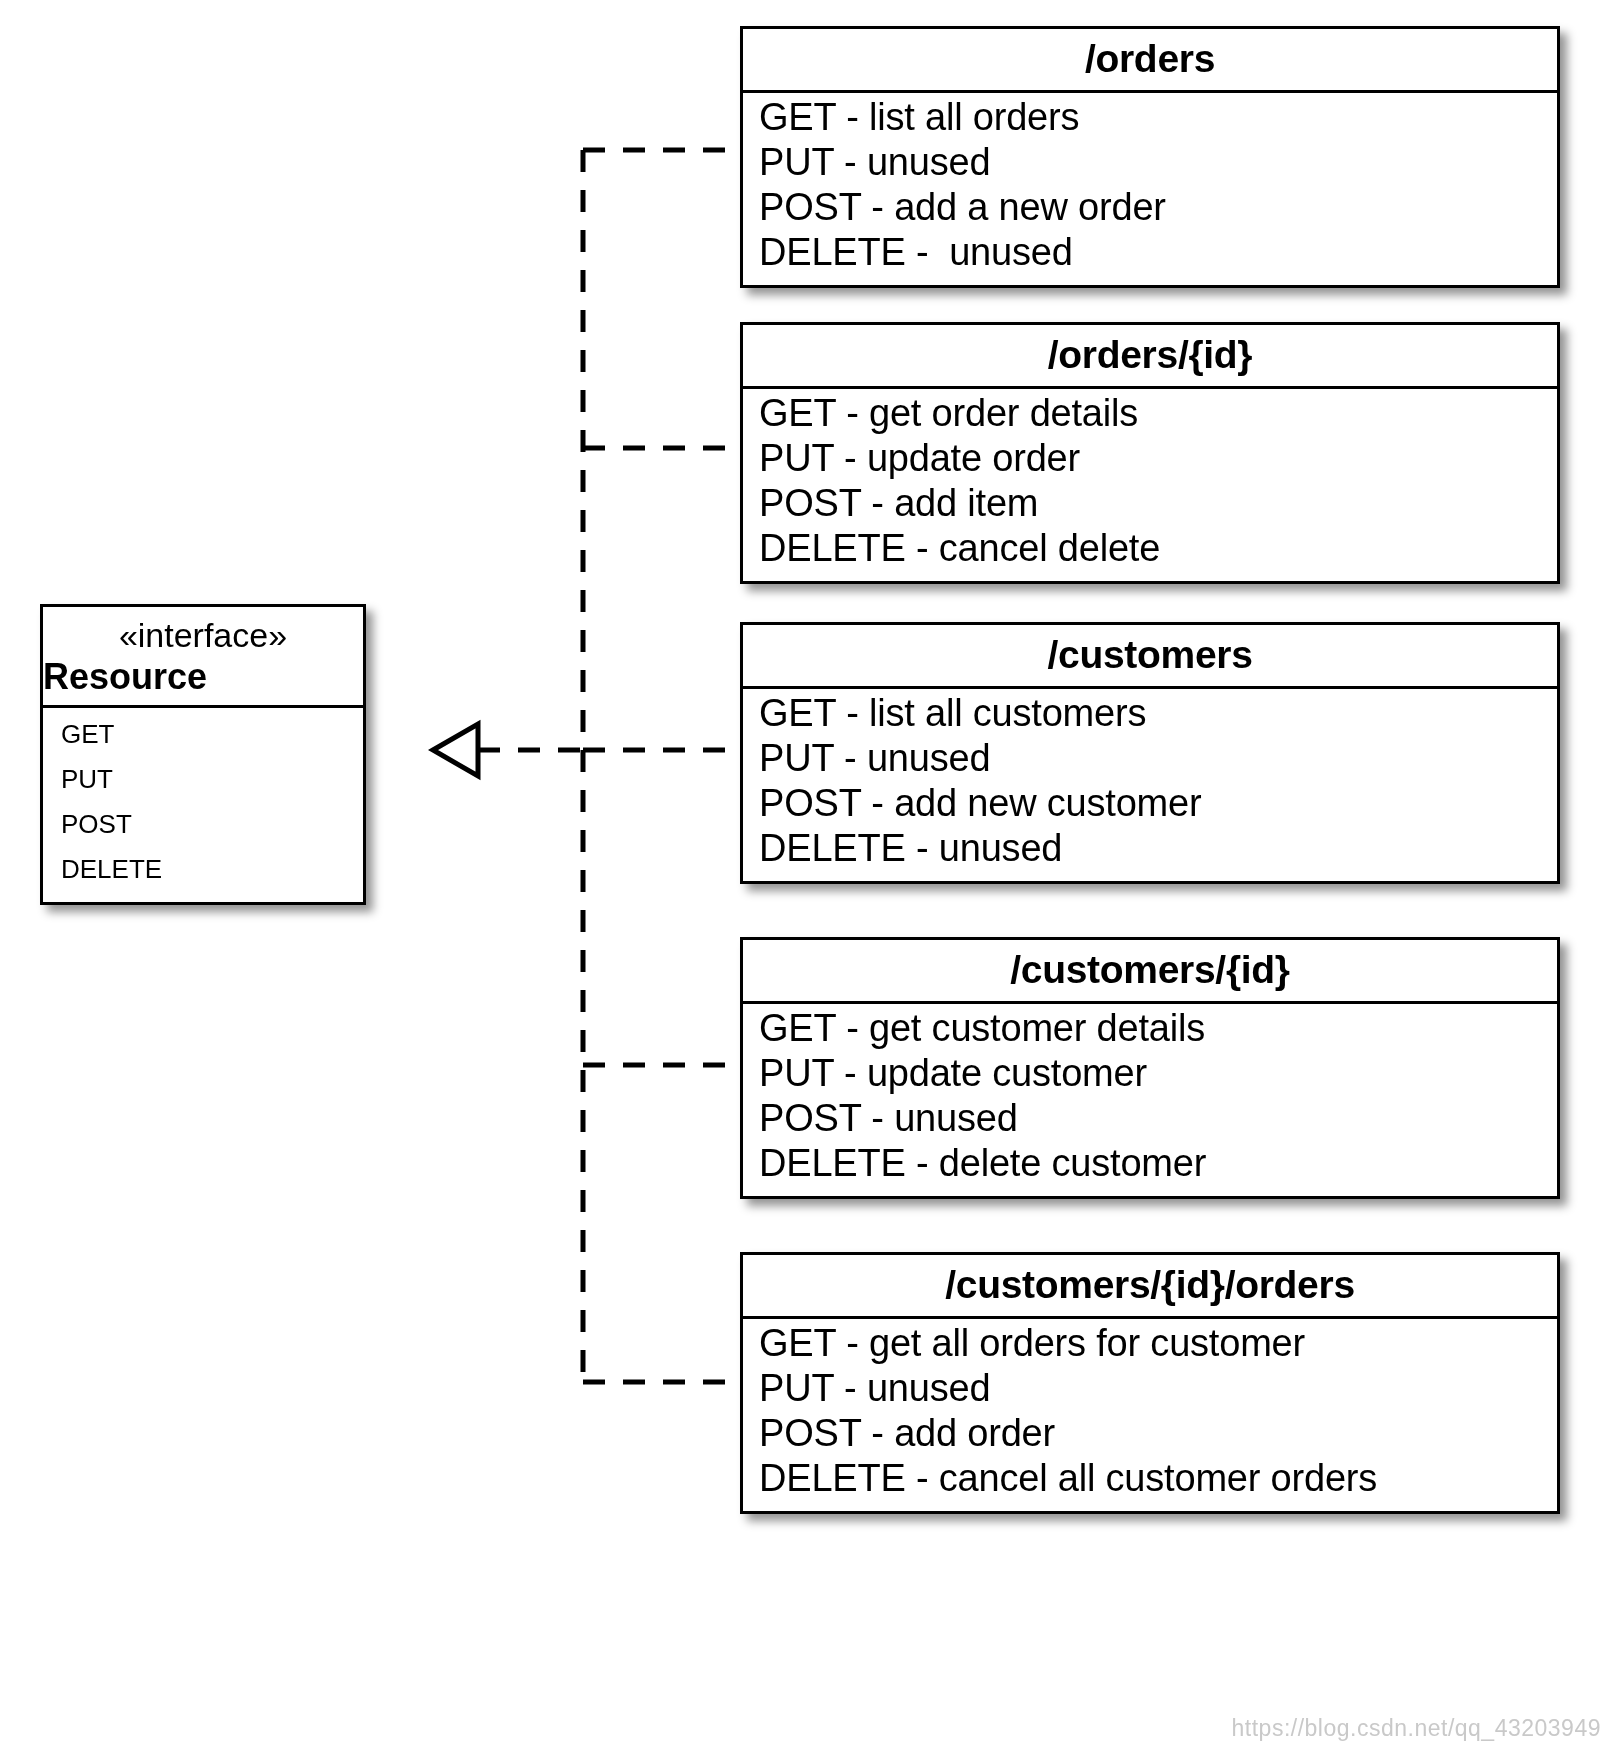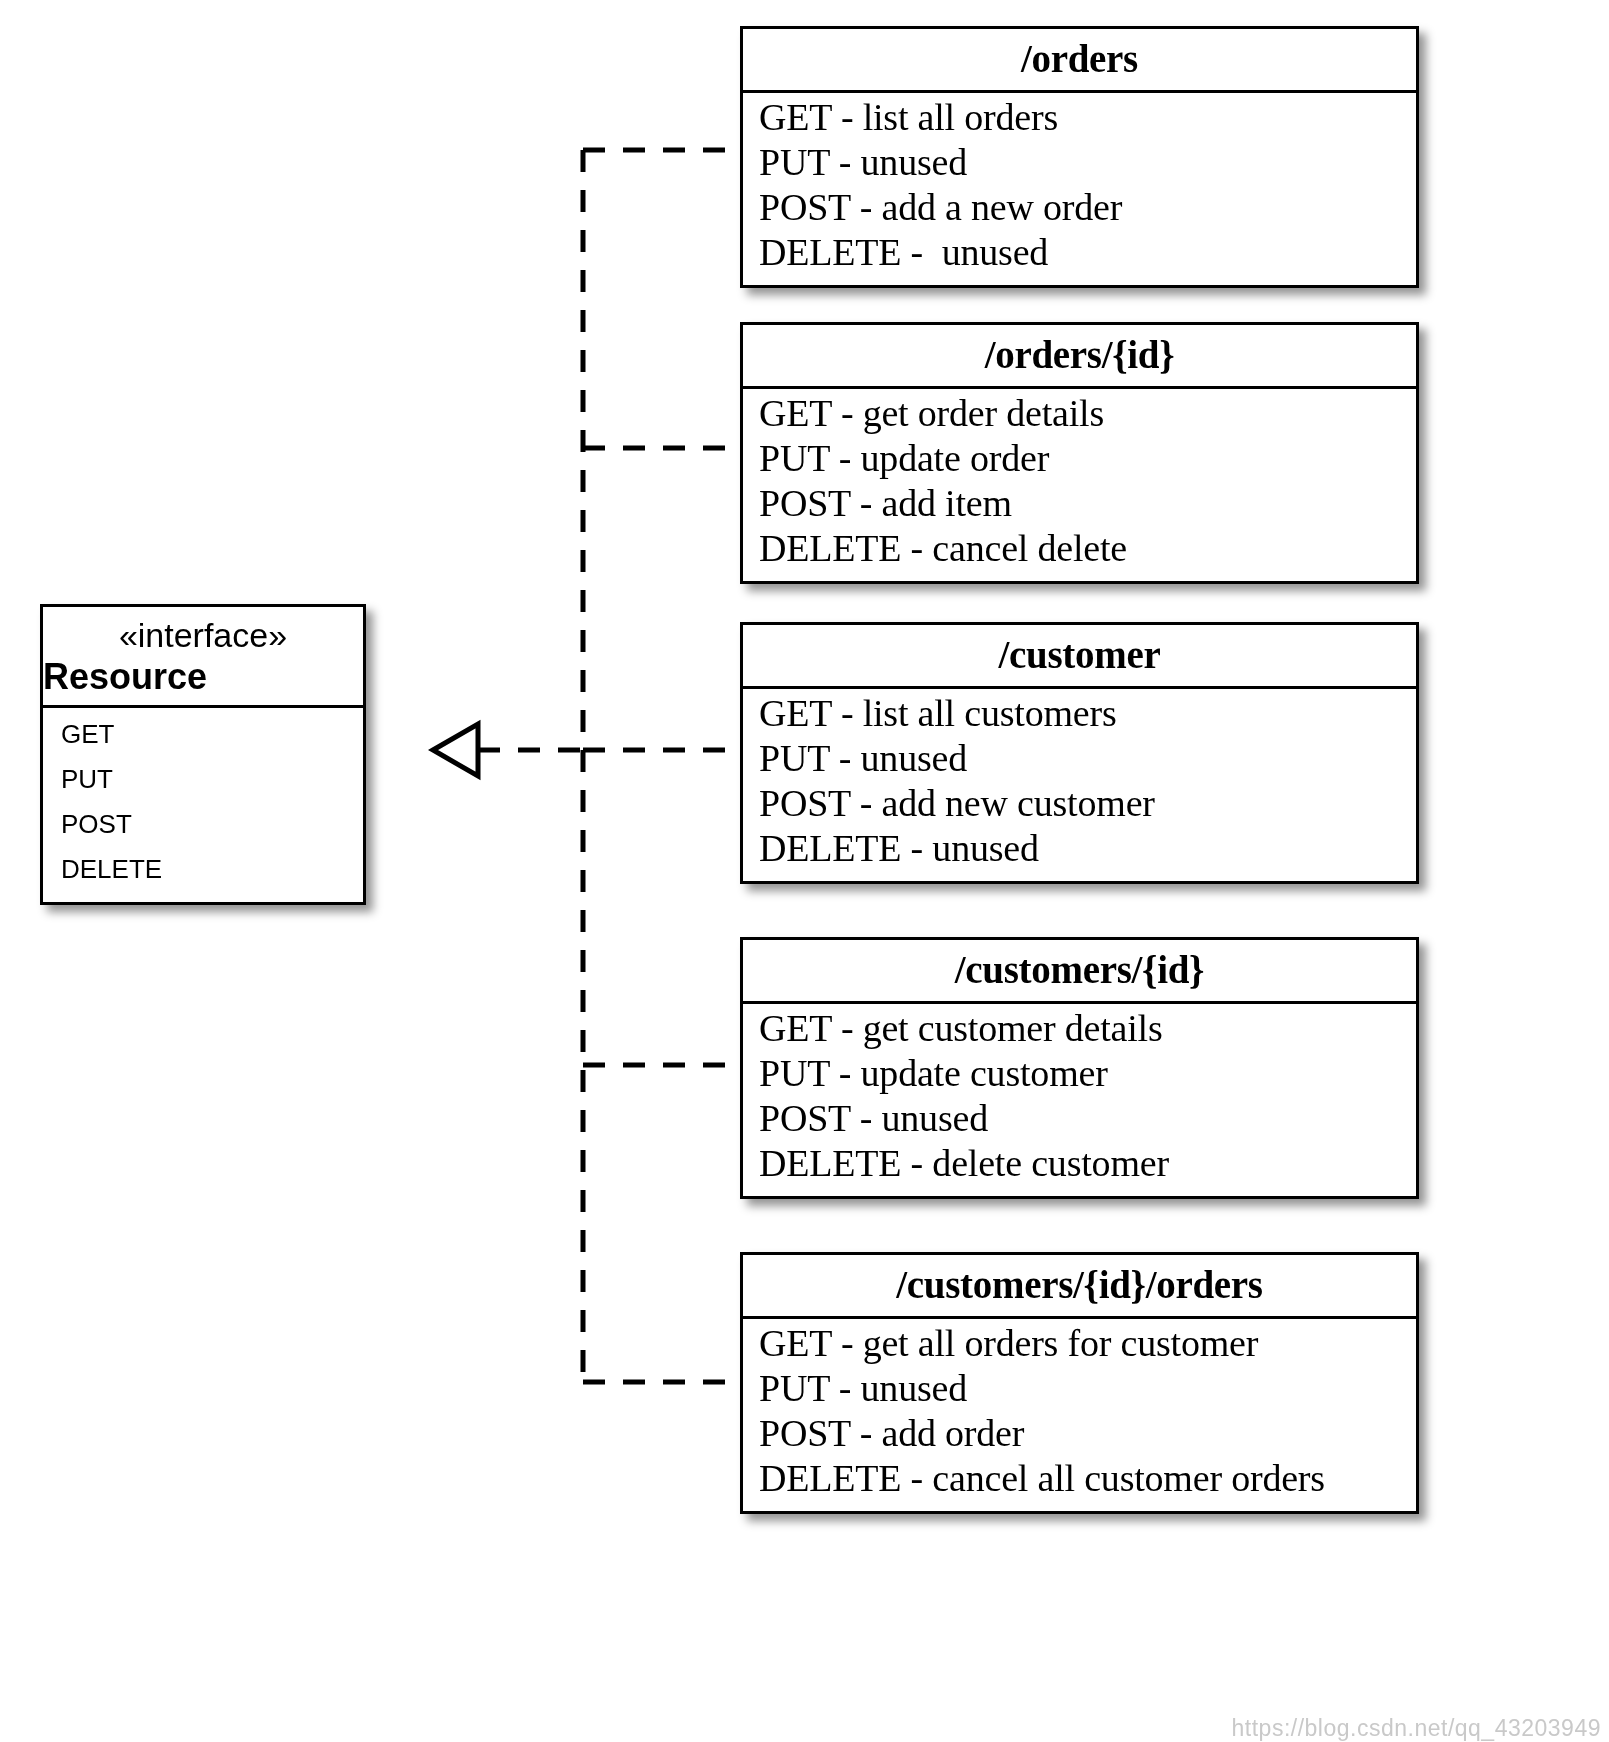--- a/index.html
+++ b/index.html
@@ -40,21 +40,21 @@
   .uml-body {
     padding: 4px 0 8px 0;
   }
   .uml-row {
     white-space: pre;
     color: #000;
     padding-left: 16px;
   }
 
   
-  .res-box { left: 740px; width: 679px; font-family: Liberation Serif, serif; }
+  .res-box { left: 740px; width: 820px; }
   .res-box .uml-header {
     font-size: 39px;
     line-height: 1.0;
     padding: 10px 0 12px 0;
     letter-spacing: -0.3px;
   }
   .res-box .uml-body { padding-top: 2px; padding-bottom: 10px; }
   .res-box .uml-row {
     font-size: 38px;
     line-height: 45px;
@@ -164,21 +164,21 @@
     <div class="uml-header">/orders/{id}</div>
     <div class="uml-body">
       <div class="uml-row">GET - get order details</div>
       <div class="uml-row">PUT - update order</div>
       <div class="uml-row">POST - add item</div>
       <div class="uml-row">DELETE - cancel delete</div>
     </div>
   </div>
 
   <div class="uml-box res-box" style="top:622px;">
-    <div class="uml-header">/customer</div>
+    <div class="uml-header">/customers</div>
     <div class="uml-body">
       <div class="uml-row">GET - list all customers</div>
       <div class="uml-row">PUT - unused</div>
       <div class="uml-row">POST - add new customer</div>
       <div class="uml-row">DELETE - unused</div>
     </div>
   </div>
 
   <div class="uml-box res-box" style="top:937px;">
     <div class="uml-header">/customers/{id}</div>

